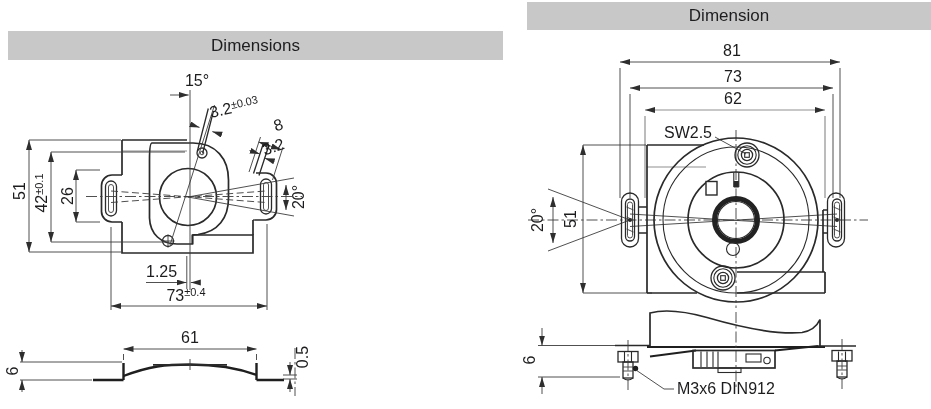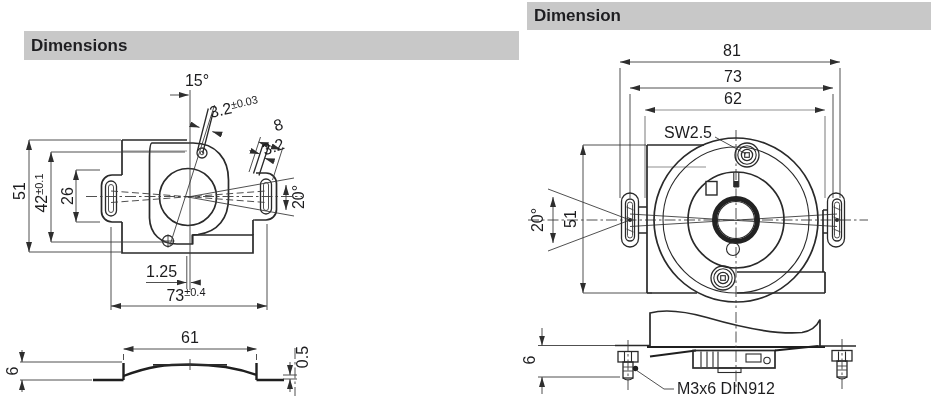--- a/index.html
+++ b/index.html
@@ -1,20 +1,20 @@
 <!DOCTYPE html>
 <html><head>
 <meta charset="utf-8">
 <style>
   html,body{margin:0;padding:0;background:#ffffff;}
   #page{position:relative;width:931px;height:409px;background:#fff;overflow:hidden;
         font-family:"Liberation Sans",sans-serif;}
-  .hdr{position:absolute;background:#c8c8c8;color:#1e1e21;font-weight:bold;
-       font-size:17px;box-sizing:border-box;padding-left:7px;}
-  #hdr-left{left:24px;top:31px;width:495px;height:29px;line-height:29px;}
+  .hdr{position:absolute;background:#c8c8c8;color:#1e1e21;font-weight:normal;
+       font-size:17px;box-sizing:border-box;text-align:center;}
+  #hdr-left{left:8px;top:31px;width:495px;height:29px;line-height:29px;}
   #hdr-right{left:527px;top:2px;width:404px;height:28px;line-height:28px;}
   svg{position:absolute;overflow:visible;}
   #svg-left{left:0;top:60px;}
   #svg-right{left:520px;top:30px;}
   .o{stroke:#2a2a2a;stroke-width:1.7;fill:none;}
   .o2{stroke:#2a2a2a;stroke-width:1.3;fill:none;}
   .o1{stroke:#2a2a2a;stroke-width:1.1;fill:none;}
   .thk{stroke:#1f1f1f;stroke-width:2.4;fill:none;}
   .d{stroke:#3c3c3c;stroke-width:0.9;fill:none;}
   .g{stroke:#909090;stroke-width:1.2;fill:none;}

